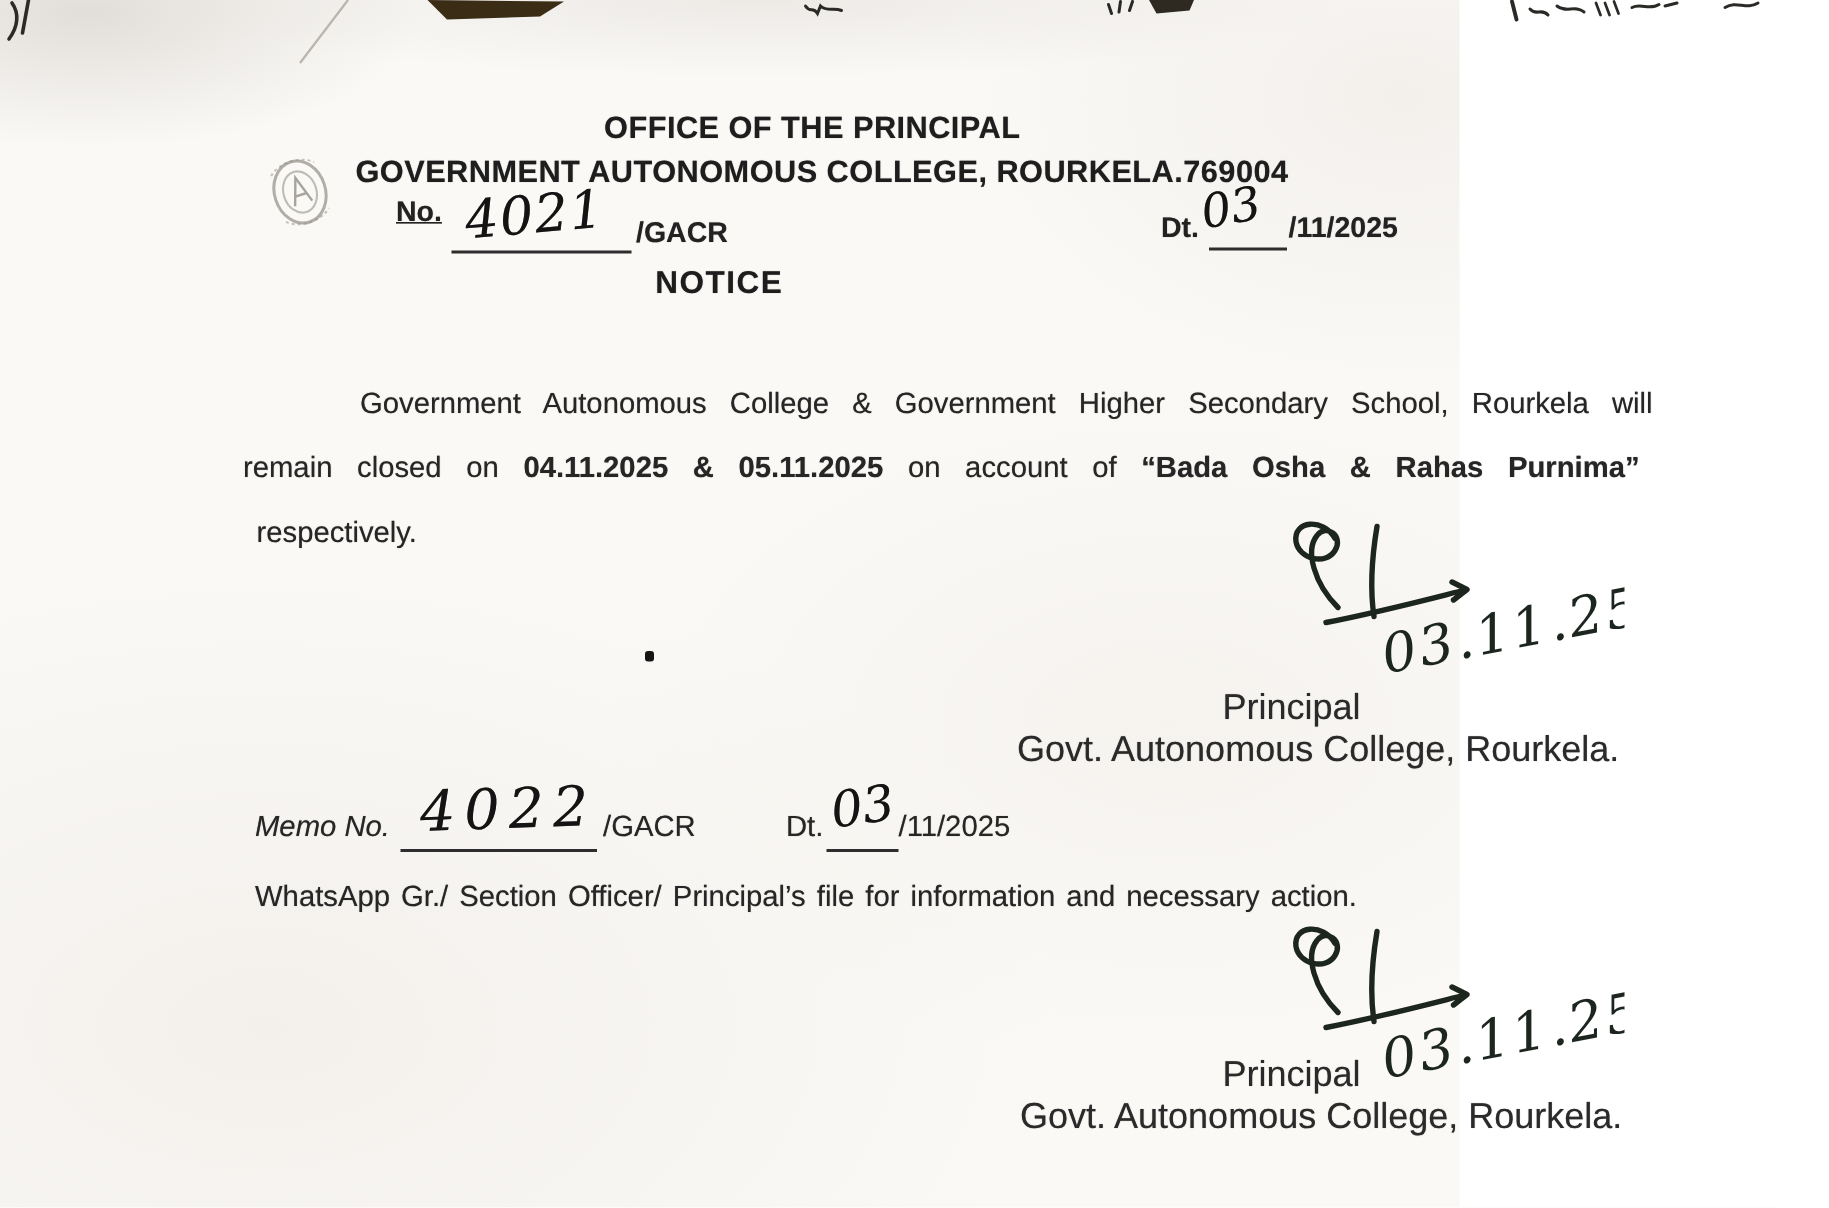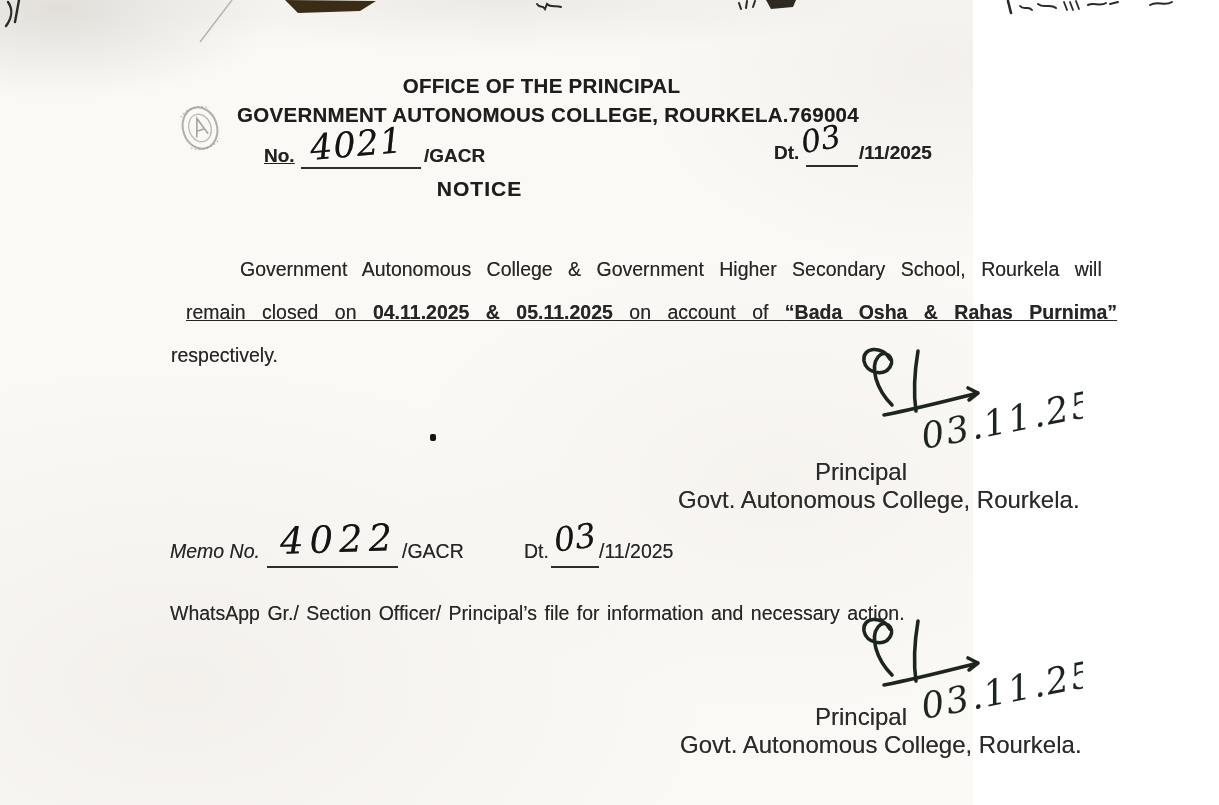--- a/index.html
+++ b/index.html
@@ -63,36 +63,36 @@
       <ellipse cx="32" cy="42" rx="11" ry="14" stroke-width="1.4" opacity="0.6"></ellipse>
       <path d="M26,50 L32,32 L38,50 M28,44 L36,44" stroke-width="1.6" opacity="0.85"></path>
       <path d="M17,26 C24,19 40,19 47,26" stroke-width="1.3" opacity="0.55" stroke-dasharray="2 2"></path>
       <path d="M17,58 C24,65 40,65 47,58" stroke-width="1.3" opacity="0.55" stroke-dasharray="2 2"></path>
     </g>
   </svg>
 
   <div class="abs hdr print center" style="top:74px; left:110px;">OFFICE OF THE PRINCIPAL</div>
   <div class="abs hdr print center" style="top:103px; left:123px;">GOVERNMENT AUTONOMOUS COLLEGE, ROURKELA.769004</div>
 
-  <div class="abs ref print" style="left:264px; top:145px;text-decoration:underline;">No.</div>
+  <div class="abs ref print" style="left:264px; top:131px;text-decoration:underline;">No.</div>
   <div class="abs uline" style="left:301px; top:167px; width:120px;"></div>
   <div class="abs hand" style="left:310px; top:124px; font-size:35px; letter-spacing:1px; transform:rotate(-5deg);">4021</div>
   <div class="abs ref print" style="left:424px; top:145px;">/GACR</div>
 
   <div class="abs ref print" style="left:774px; top:142px;">Dt.</div>
   <div class="abs uline" style="left:806px; top:165px; width:52px;"></div>
   <div class="abs hand" style="left:801px; top:121px; font-size:31px; transform:rotate(-10deg);">03</div>
   <div class="abs ref print" style="left:859px; top:142px;">/11/2025</div>
 
   <div class="abs bl print" style="left:240px; top:258px; word-spacing:10px;">
     <span>Government Autonomous College &amp; Government Higher Secondary School, Rourkela will</span>
   </div>
 
   <div class="abs print b" style="top:177px; left:0; right:14px; text-align:center; font-size:21px; letter-spacing:1px; color:#1d1d1d;">NOTICE</div>
-  <div class="abs bl print" style="left:186px; top:301px; word-spacing:11px;text-decoration:underline;">
+  <div class="abs bl print" style="left:162px; top:301px; word-spacing:11px;">
     <span>remain closed on </span><span class="b">04.11.2025 &amp; 05.11.2025</span><span> on account of </span><span class="b">“Bada Osha &amp; Rahas Purnima”</span>
   </div>
   <div class="abs bl print" style="left:171px; top:344px;">
     <span>respectively.</span>
   </div>
 
   <div class="abs" style="left:430px; top:434px; width:6px; height:7px; background:#151515; border-radius:2px;"></div>
 
   <svg class="abs sig-svg" style="left:838px; top:345px;" width="245" height="125" viewBox="0 0 245 125">
     <g stroke="#1c261e" stroke-width="3.6" fill="none" stroke-linecap="round" stroke-linejoin="round">
@@ -107,21 +107,21 @@
 
   <div class="abs memo print" style="left:170px; top:540px;font-style:italic;">Memo No.</div>
   <div class="abs uline" style="left:267px; top:566px; width:131px;"></div>
   <div class="abs hand" style="left:280px; top:518px; font-size:37px; letter-spacing:6px; transform:rotate(-2deg);">4022</div>
   <div class="abs memo print" style="left:402px; top:540px;">/GACR</div>
   <div class="abs memo print" style="left:524px; top:540px;">Dt.</div>
   <div class="abs uline" style="left:551px; top:566px; width:48px;"></div>
   <div class="abs hand" style="left:554px; top:518px; font-size:33px; transform:rotate(-8deg);">03</div>
   <div class="abs memo print" style="left:599px; top:540px;">/11/2025</div>
 
-  <div class="abs memo print" style="left:170px; top:602px; word-spacing:2px;text-align:center;">WhatsApp Gr./ Section Officer/ Principal’s file for information and necessary action.</div>
+  <div class="abs memo print" style="left:170px; top:587px; word-spacing:2px;text-align:center;">WhatsApp Gr./ Section Officer/ Principal’s file for information and necessary action.</div>
 
   <svg class="abs sig-svg" style="left:838px; top:615px;" width="245" height="125" viewBox="0 0 245 125">
     <g stroke="#1c261e" stroke-width="3.6" fill="none" stroke-linecap="round" stroke-linejoin="round">
       <path d="M52,14 C44,0 24,2 26,16 C28,28 46,32 52,22 C58,12 46,4 40,12 C32,22 38,44 54,60"></path>
       <path d="M80,6 C77,24 75,46 78,66"></path>
       <path d="M46,70 C82,63 112,55 140,48 l-10,-5 m10,5 l-9,7"></path>
     </g>
     <text x="86" y="104" transform="rotate(-11 86 104)" font-family="DejaVu Serif, serif" font-style="italic" font-size="36" letter-spacing="2" fill="#1c261e">03.11.25</text>
   </svg>
   <div class="abs sigtxt print" style="left:815px; top:703px;">Principal</div>

